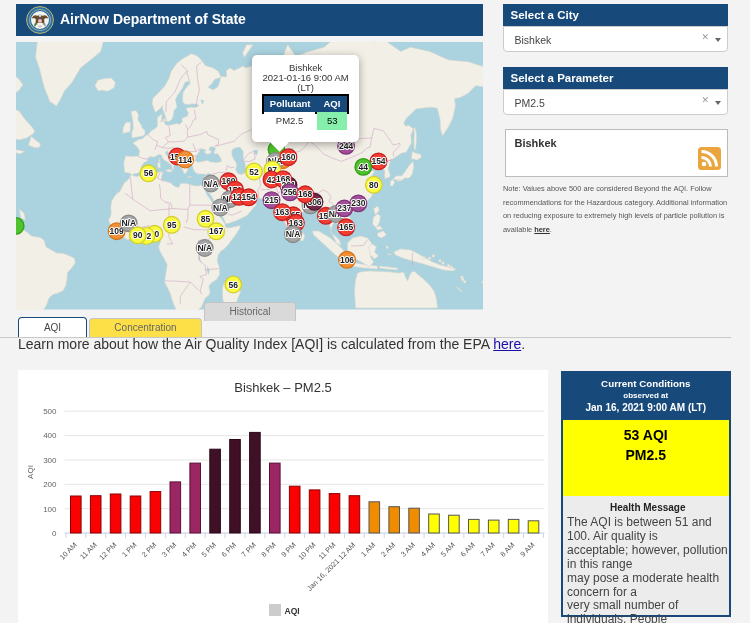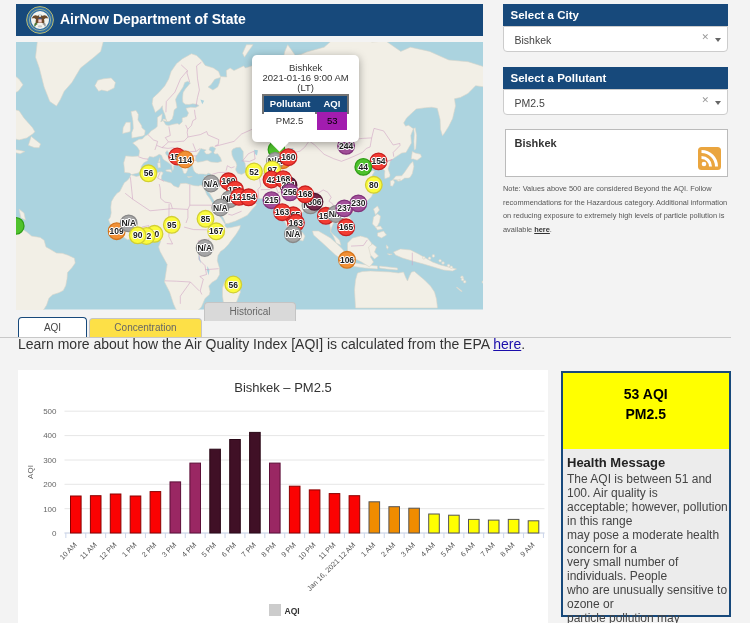--- a/index.html
+++ b/index.html
@@ -280,28 +280,28 @@
         <g>
           <circle cx="217.3" cy="242.5" r="8.3" fill="#fbfb3d" stroke="#d2cf33" stroke-width="1.3"></circle>
           <text x="217.3" y="245.5" text-anchor="middle" font-size="8.5" font-weight="bold" fill="#1c1c1c" stroke="#ffffff" stroke-width="2.0" paint-order="stroke" stroke-linejoin="round">56</text>
         </g>
       </g>
 </svg></div>
 
 <div class="abs" style="left:252.3px;top:54.5px;width:106.6px;height:87.5px;background:#fff;border-radius:5px;box-shadow:0 2px 9px rgba(0,0,0,0.35);z-index:5"></div>
 <div class="abs" style="left:273px;top:136px;width:13px;height:13px;background:#fff;transform:rotate(45deg);z-index:6"></div>
 <div class="abs" style="left:252.3px;top:62.5px;width:106.6px;text-align:center;font-size:9.5px;line-height:10.3px;color:#333;z-index:6">Bishkek<br>2021-01-16 9:00 AM<br>(LT)</div>
-<div class="abs" style="left:261.9px;top:94.4px;width:87.5px;height:20px;z-index:6;border:2px solid #737373;background:#17497b">
+<div class="abs" style="left:261.9px;top:94.4px;width:87.5px;height:20px;z-index:6;border:2px solid #000000;background:#17497b">
   <div style="display:flex;height:15.8px;color:#fff;font-weight:bold;font-size:9.5px;text-align:center">
     <div style="width:52.6px;line-height:15.8px">Pollutant</div>
       <div style="width:30.9px;line-height:15.8px">AQI</div>
   </div>
   <div style="display:flex;height:18.2px;font-size:9.5px;text-align:center">
     <div style="width:52.6px;background:#fff;line-height:18.2px;color:#333">PM2.5</div>
-    <div style="width:30.9px;background:#a21caf;line-height:18.2px;color:#000;margin-left:2px">53</div>
+    <div style="width:30.9px;background:#86efac;line-height:18.2px;color:#000;margin-left:2px">53</div>
   </div>
 </div>
 
 <div class="abs" style="left:0;top:336.5px;width:731px;border-bottom:1px solid #c8c8c8"></div>
 <div class="abs" style="left:18px;top:317px;width:69px;height:20px;background:#fff;border:1px solid #17497b;border-bottom:none;border-radius:4px 4px 0 0;text-align:center;font-size:10px;line-height:19px;color:#454545;z-index:2">AQI</div>
 <div class="abs" style="left:89px;top:317.5px;width:113px;height:19px;background:#fde047;border:1px solid #c4c4c4;border-bottom:none;border-radius:4px 4px 0 0;text-align:center;font-size:10px;line-height:18px;color:#666">Concentration</div>
 <div class="abs" style="left:204px;top:302px;width:92px;height:19px;background:#d9d9d9;border:1px solid #c4c4c4;border-bottom:none;border-radius:4px 4px 0 0;text-align:center;font-size:10px;line-height:18px;color:#666">Historical</div>
 <div class="abs" style="left:18px;top:336px;font-size:14px;color:#333">Learn more about how the Air Quality Index [AQI] is calculated from the EPA <a style="color:#1a0dab;text-decoration:underline">here</a>.</div>
 
 <div class="abs" style="left:18px;top:370px;width:530px;height:253px;background:#fef9c3"><svg id="chart" width="530" height="253" viewBox="0 0 530 253" font-family="'Liberation Sans',sans-serif">
@@ -397,38 +397,43 @@
 <rect x="251" y="234" width="12" height="12" fill="#cccccc"></rect>
 <text x="266.5" y="243.5" font-size="8.5" font-weight="bold" fill="#333">AQI</text>
 </svg></div>
 
 <div class="abs" style="left:502.5px;top:4px;width:225.5px;height:22.3px;background:#17497b;color:#fff;font-weight:bold;font-size:11.5px;line-height:22.3px;padding-left:8px">Select a City</div>
 <div class="abs" style="left:502.5px;top:26.3px;width:225.5px;height:25.7px;background:#fff;border:1px solid #ccc;border-radius:0 0 4px 4px;">
   <span style="position:absolute;left:11px;top:6.5px;font-size:10.5px;color:#444">Bishkek</span>
   <span style="position:absolute;right:18px;top:5px;font-size:9px;color:#999">✕</span>
   <span style="position:absolute;right:6px;top:11px;width:0;height:0;border-left:3.5px solid transparent;border-right:3.5px solid transparent;border-top:4.5px solid #666"></span>
 </div>
-<div class="abs" style="left:502.5px;top:66.5px;width:225.5px;height:22.5px;background:#17497b;color:#fff;font-weight:bold;font-size:11.5px;line-height:22.5px;padding-left:8px">Select a Pollutant</div>
+<div class="abs" style="left:502.5px;top:66.5px;width:225.5px;height:22.5px;background:#17497b;color:#fff;font-weight:bold;font-size:11.5px;line-height:22.5px;padding-left:8px">Select a Parameter</div>
 <div class="abs" style="left:502.5px;top:89px;width:225.5px;height:25.8px;background:#fff;border:1px solid #ccc;border-radius:0 0 4px 4px;">
   <span style="position:absolute;left:11px;top:6.5px;font-size:10.5px;color:#444">PM2.5</span>
   <span style="position:absolute;right:18px;top:5px;font-size:9px;color:#999">✕</span>
   <span style="position:absolute;right:6px;top:11px;width:0;height:0;border-left:3.5px solid transparent;border-right:3.5px solid transparent;border-top:4.5px solid #666"></span>
 </div>
 <div class="abs" style="left:504.5px;top:129px;width:223.5px;height:48px;background:#fff;border:1px solid #bbb">
   <span style="position:absolute;left:9px;top:7px;font-weight:bold;font-size:11px;color:#333">Bishkek</span>
   <svg style="position:absolute;right:6px;bottom:6px" width="23" height="23" viewBox="0 0 23 23">
     <rect width="23" height="23" rx="3.5" fill="#eaa53e"></rect>
     <circle cx="6" cy="17" r="2.3" fill="#fff"></circle>
     <path d="M3.5,10.5 a9,9 0 0 1 9,9" fill="none" stroke="#fff" stroke-width="3"></path>
     <path d="M3.5,4.5 a15,15 0 0 1 15,15" fill="none" stroke="#fff" stroke-width="3"></path>
   </svg>
 </div>
 <div class="abs" style="left:503px;top:182px;width:245px;font-size:7.4px;line-height:13.5px;color:#555">Note: Values above 500 are considered Beyond the AQI. Follow<br>recommendations for the Hazardous category. Additional information<br>on reducing exposure to extremely high levels of particle pollution is<br>available <b style="color:#333;text-decoration:underline">here</b>.</div>
 
 <div class="abs" style="left:561px;top:371px;width:169.5px;height:246px;border:2px solid #17497b;background:#ececec">
-  <div style="background:#ffff00;color:#000;text-align:center;height:76px;padding-top:13px">
+  <div style="background:#17497b;color:#fff;text-align:center;height:47px;padding-top:5px">
+    <div style="font-size:9.8px;font-weight:bold">Current Conditions</div>
+    <div style="font-size:8px;font-weight:bold;margin-top:2px">observed at</div>
+    <div style="font-size:10px;font-weight:bold;margin-top:2px">Jan 16, 2021 9:00 AM (LT)</div>
+  </div>
+  <div style="background:#ffff00;color:#000;text-align:center;height:76px;padding-top:7px">
     <div style="font-size:14px;font-weight:bold">53 AQI</div>
     <div style="font-size:14px;font-weight:bold;margin-top:4px">PM2.5</div>
   </div>
   <div style="padding:6px 0 0 4px">
-    <div style="font-size:13px;font-weight:bold;color:#222">Health Message</div>
+    <div style="text-align:center;font-size:10px;font-weight:bold;color:#222">Health Message</div>
     <div style="font-size:12px;line-height:13.9px;color:#444;margin-top:3px">The AQI is between 51 and 100. Air quality is<br>acceptable; however, pollution in this range<br>may pose a moderate health concern for a<br>very small number of individuals. People<br>who are unusually sensitive to ozone or<br>particle pollution may experience respiratory<br>symptoms.</div>
   </div>
 </div>
 </body></html>

